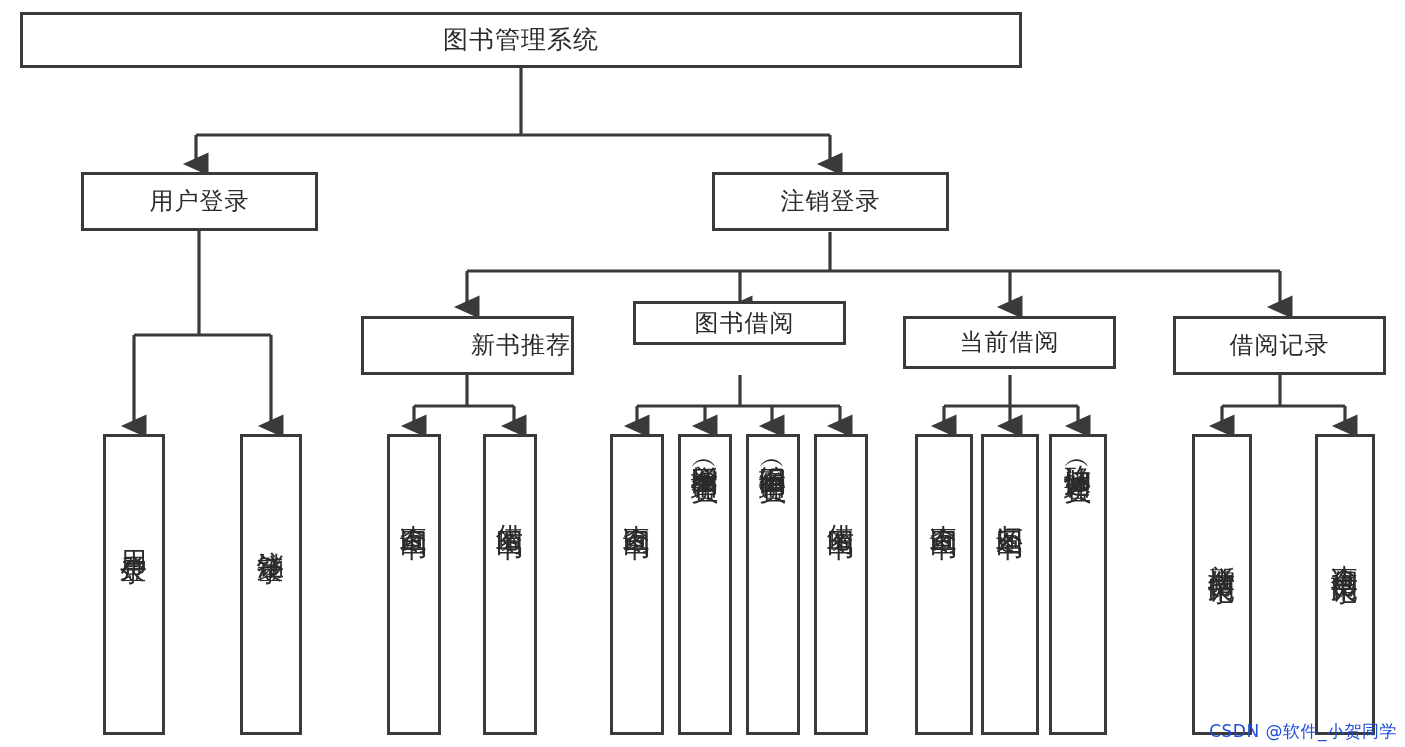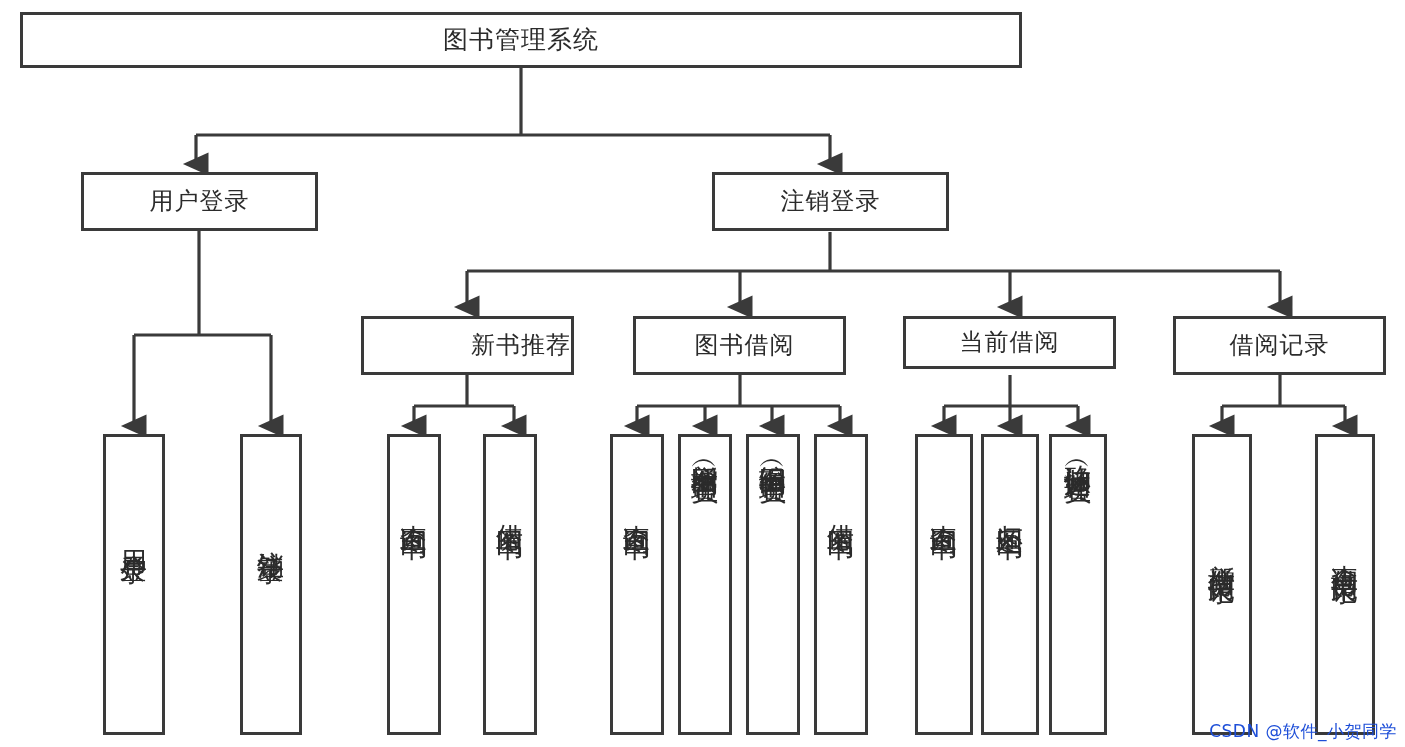--- a/index.html
+++ b/index.html
@@ -153,21 +153,21 @@
   </div>
 
   <div class="node horiz" style="left:712px; top:172px; width:237px; height:59px;">
     <span class="node-label">注销登录</span>
   </div>
 
   <div class="node horiz" style="left:361px; top:316px; width:213px; height:59px;justify-content:flex-end;">
     <span class="node-label">新书推荐</span>
   </div>
 
-  <div class="node horiz" style="left:633px; top:316px; width:213px; height:59px;padding-left:10px;">
+  <div class="node horiz" style="left:633px; top:301px; width:213px; height:44px;padding-left:10px;">
     <span class="node-label">图书借阅</span>
   </div>
 
   <div class="node horiz" style="left:903px; top:316px; width:213px; height:53px;">
     <span class="node-label">当前借阅</span>
   </div>
 
   <div class="node horiz" style="left:1173px; top:316px; width:213px; height:59px;">
     <span class="node-label">借阅记录</span>
   </div>

